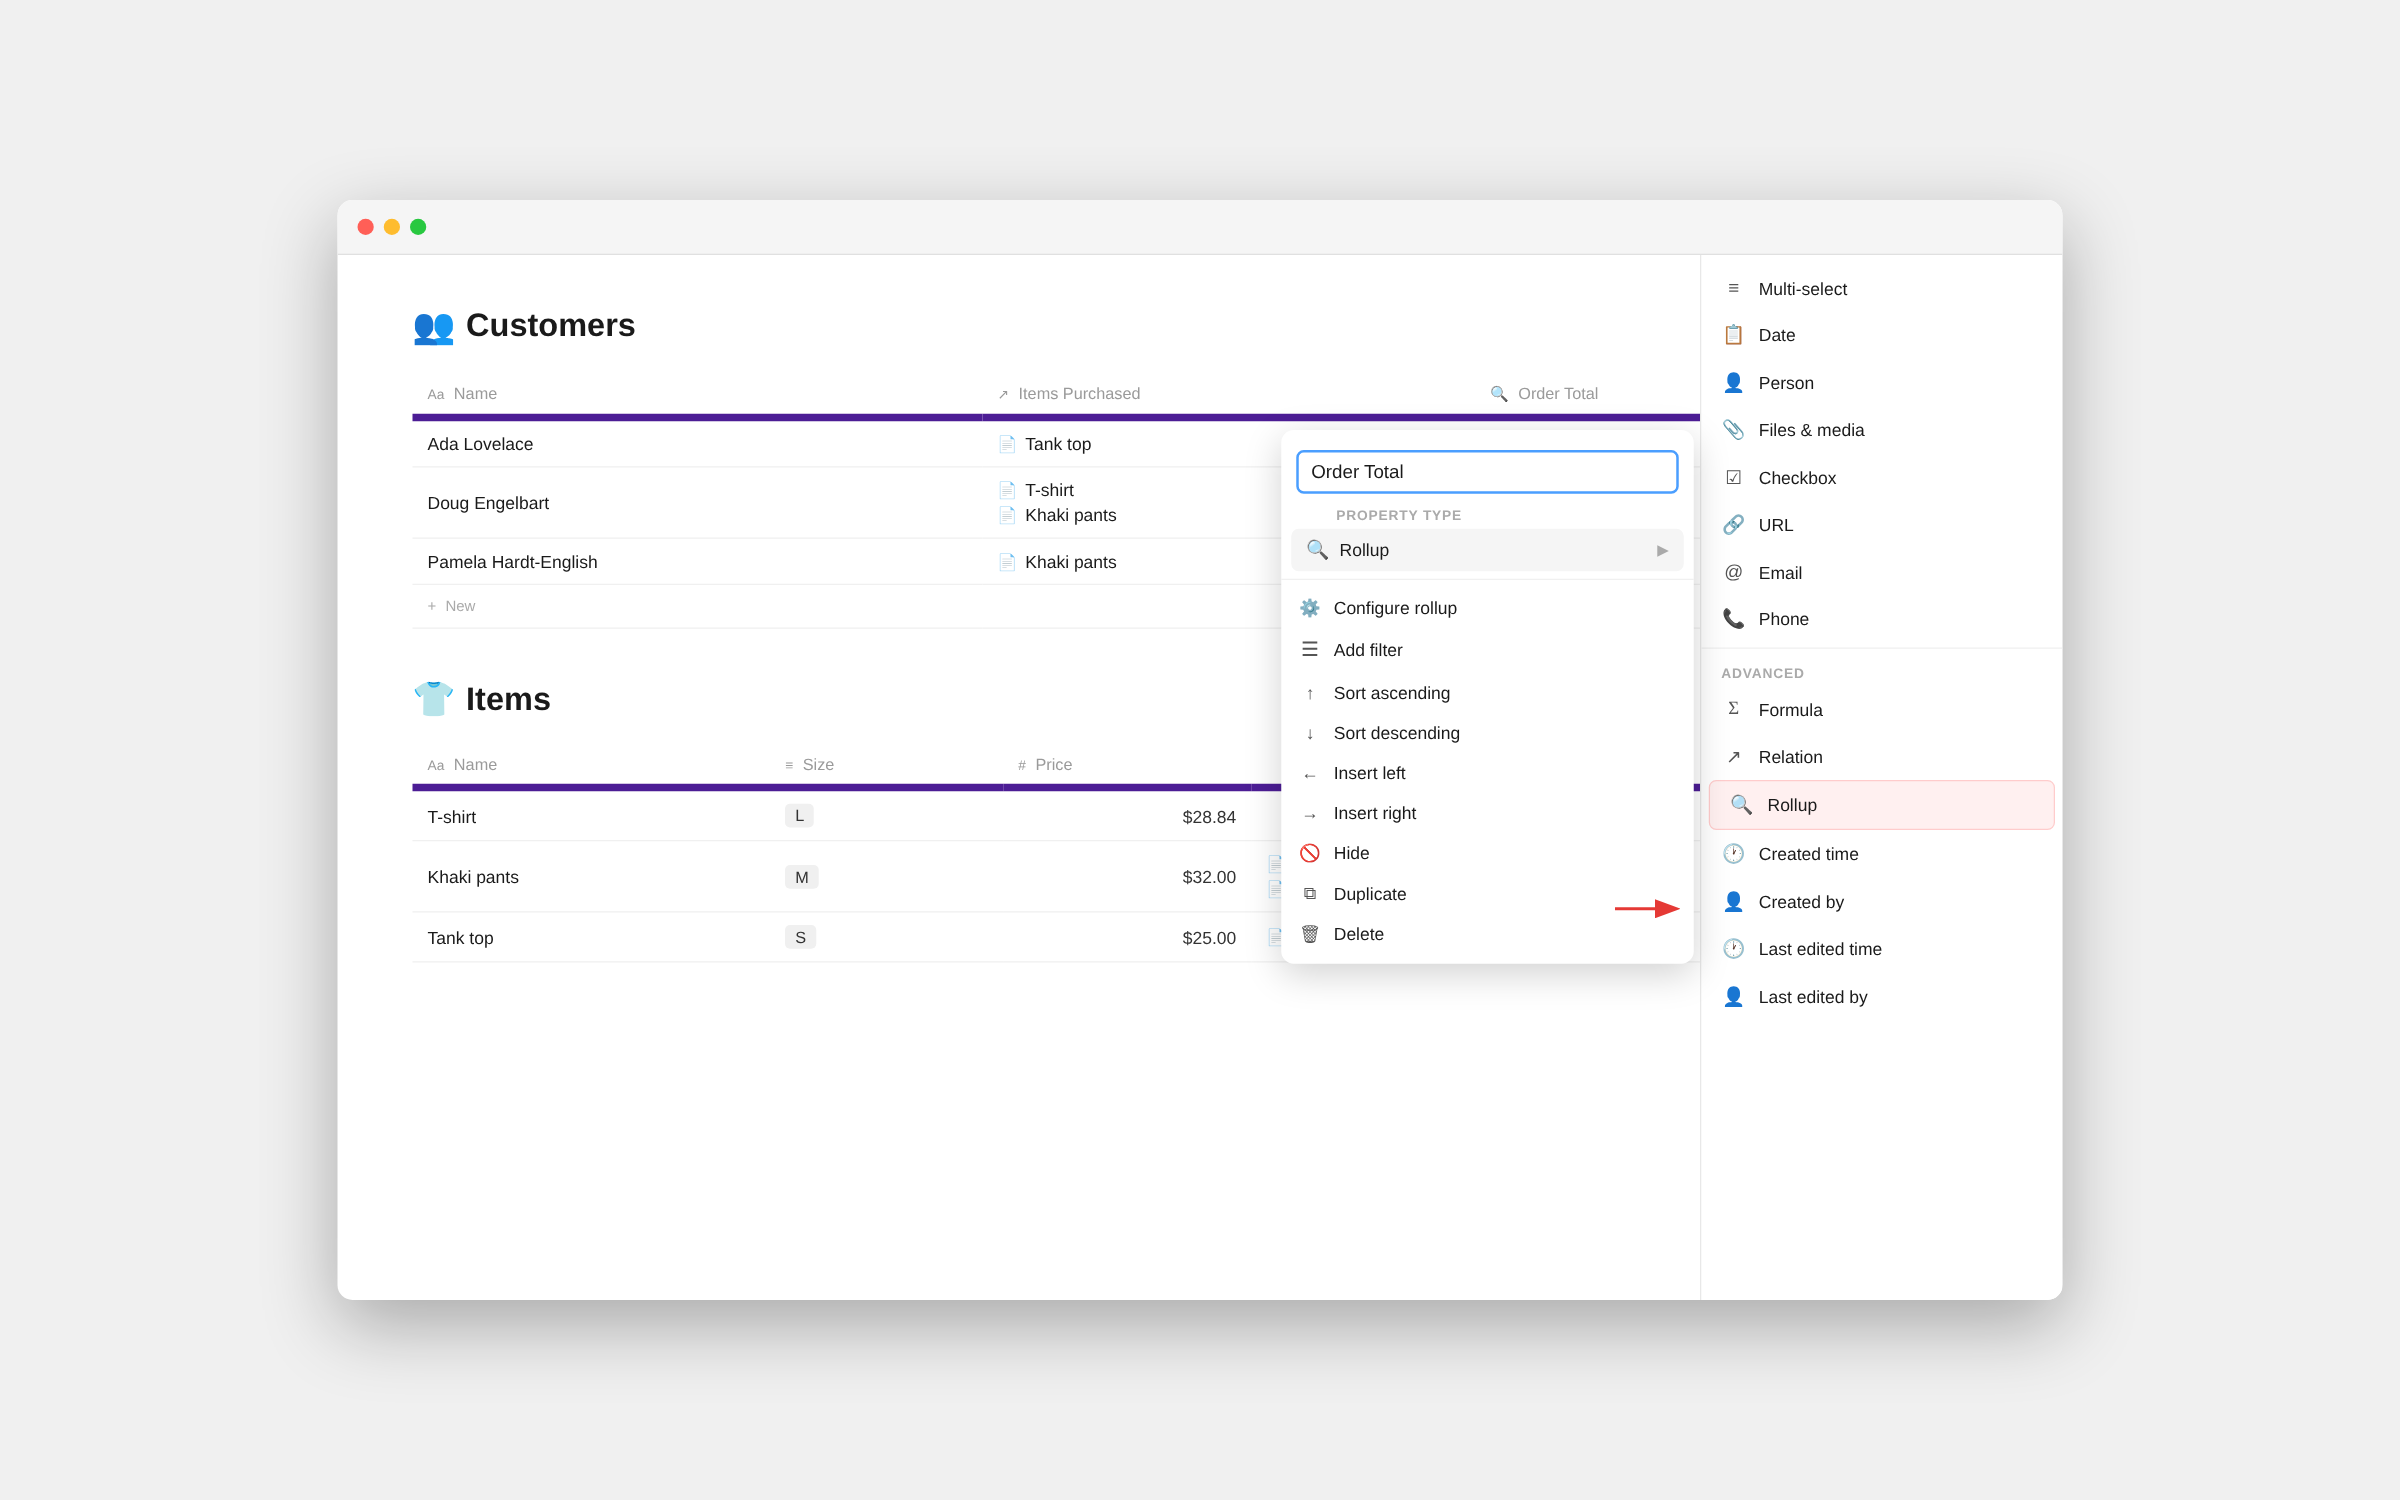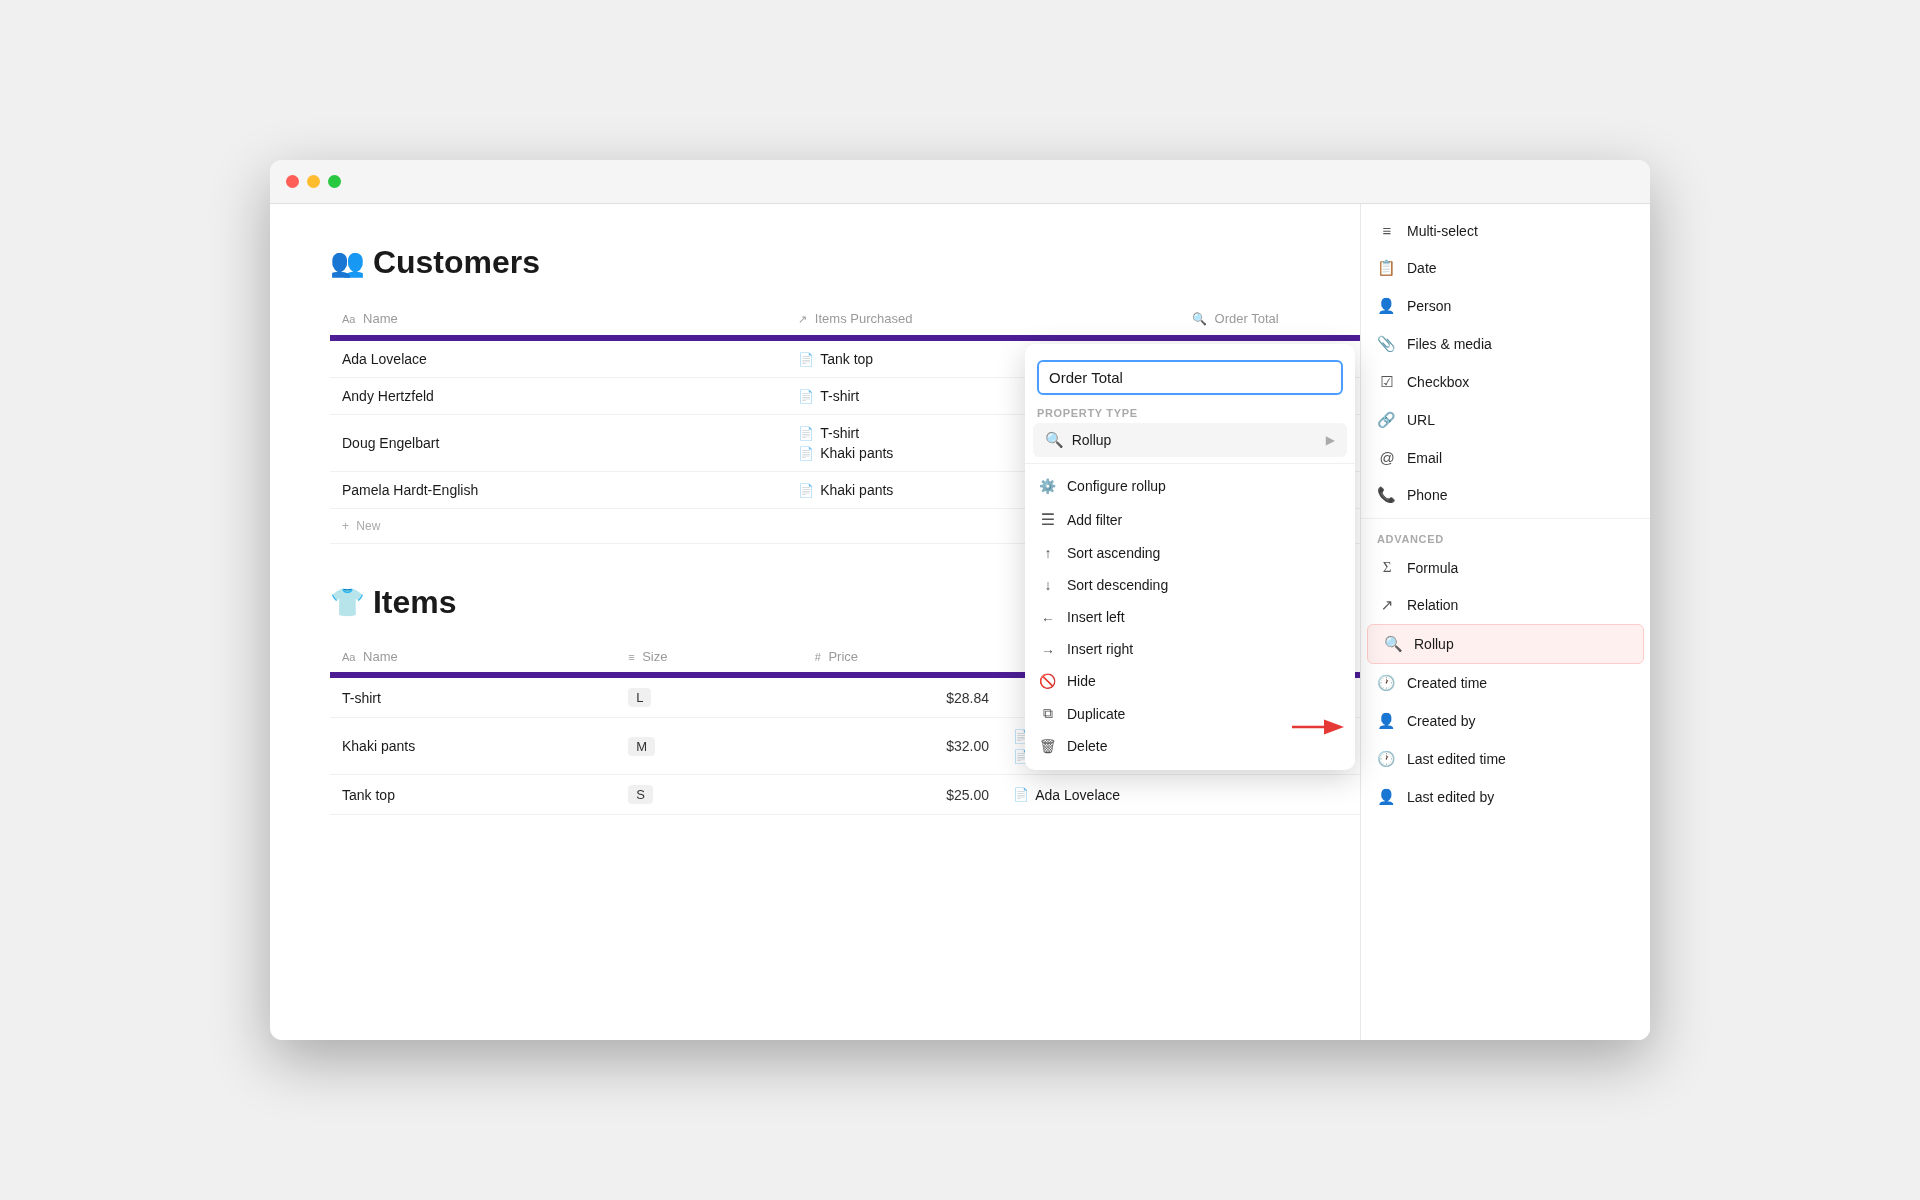--- a/index.html
+++ b/index.html
@@ -52,21 +52,21 @@
     .section-title {
       display: flex;
       align-items: center;
       gap: 8px;
       margin-bottom: 20px;
     }
     .section-title .emoji {
       font-size: 28px;
     }
     .section-title h1 {
-      font-size: 32px;
+      font-size: 26px;
       font-weight: 700;
       color: #1a1a1a;
     }
     .more-btn {
       margin-left: auto;
       color: #999;
       font-size: 18px;
       cursor: pointer;
       padding: 4px 8px;
     }
@@ -158,20 +158,21 @@
       color: #1a1a1a;
       outline: none;
     }
     .property-type-label {
       padding: 6px 12px 4px;
       font-size: 11px;
       font-weight: 600;
       color: #aaa;
       letter-spacing: 0.06em;
       text-transform: uppercase;
+      margin-left: 32px;
     }
     .rollup-row {
       display: flex;
       align-items: center;
       justify-content: space-between;
       padding: 8px 12px;
       background: #f5f5f5;
       border-radius: 6px;
       margin: 0 8px;
       cursor: pointer;
@@ -292,28 +293,20 @@
         <tbody>
           <tr>
             <td class="name-col">Ada Lovelace</td>
             <td>
               <div class="item-cell"><span class="doc-icon">📄</span> Tank top</div>
             </td>
             <td></td>
             <td></td>
           </tr>
           <tr>
-            <td class="name-col">Andy Hertzfeld</td>
-            <td>
-              <div class="item-cell"><span class="doc-icon">📄</span> T-shirt</div>
-            </td>
-            <td></td>
-            <td></td>
-          </tr>
-          <tr>
             <td class="name-col">Doug Engelbart</td>
             <td>
               <div class="item-cell"><span class="doc-icon">📄</span> T-shirt</div>
               <div class="item-cell" style="margin-top:4px;"><span class="doc-icon">📄</span> Khaki pants</div>
             </td>
             <td></td>
             <td></td>
           </tr>
           <tr>
             <td class="name-col">Pamela Hardt-English</td>

